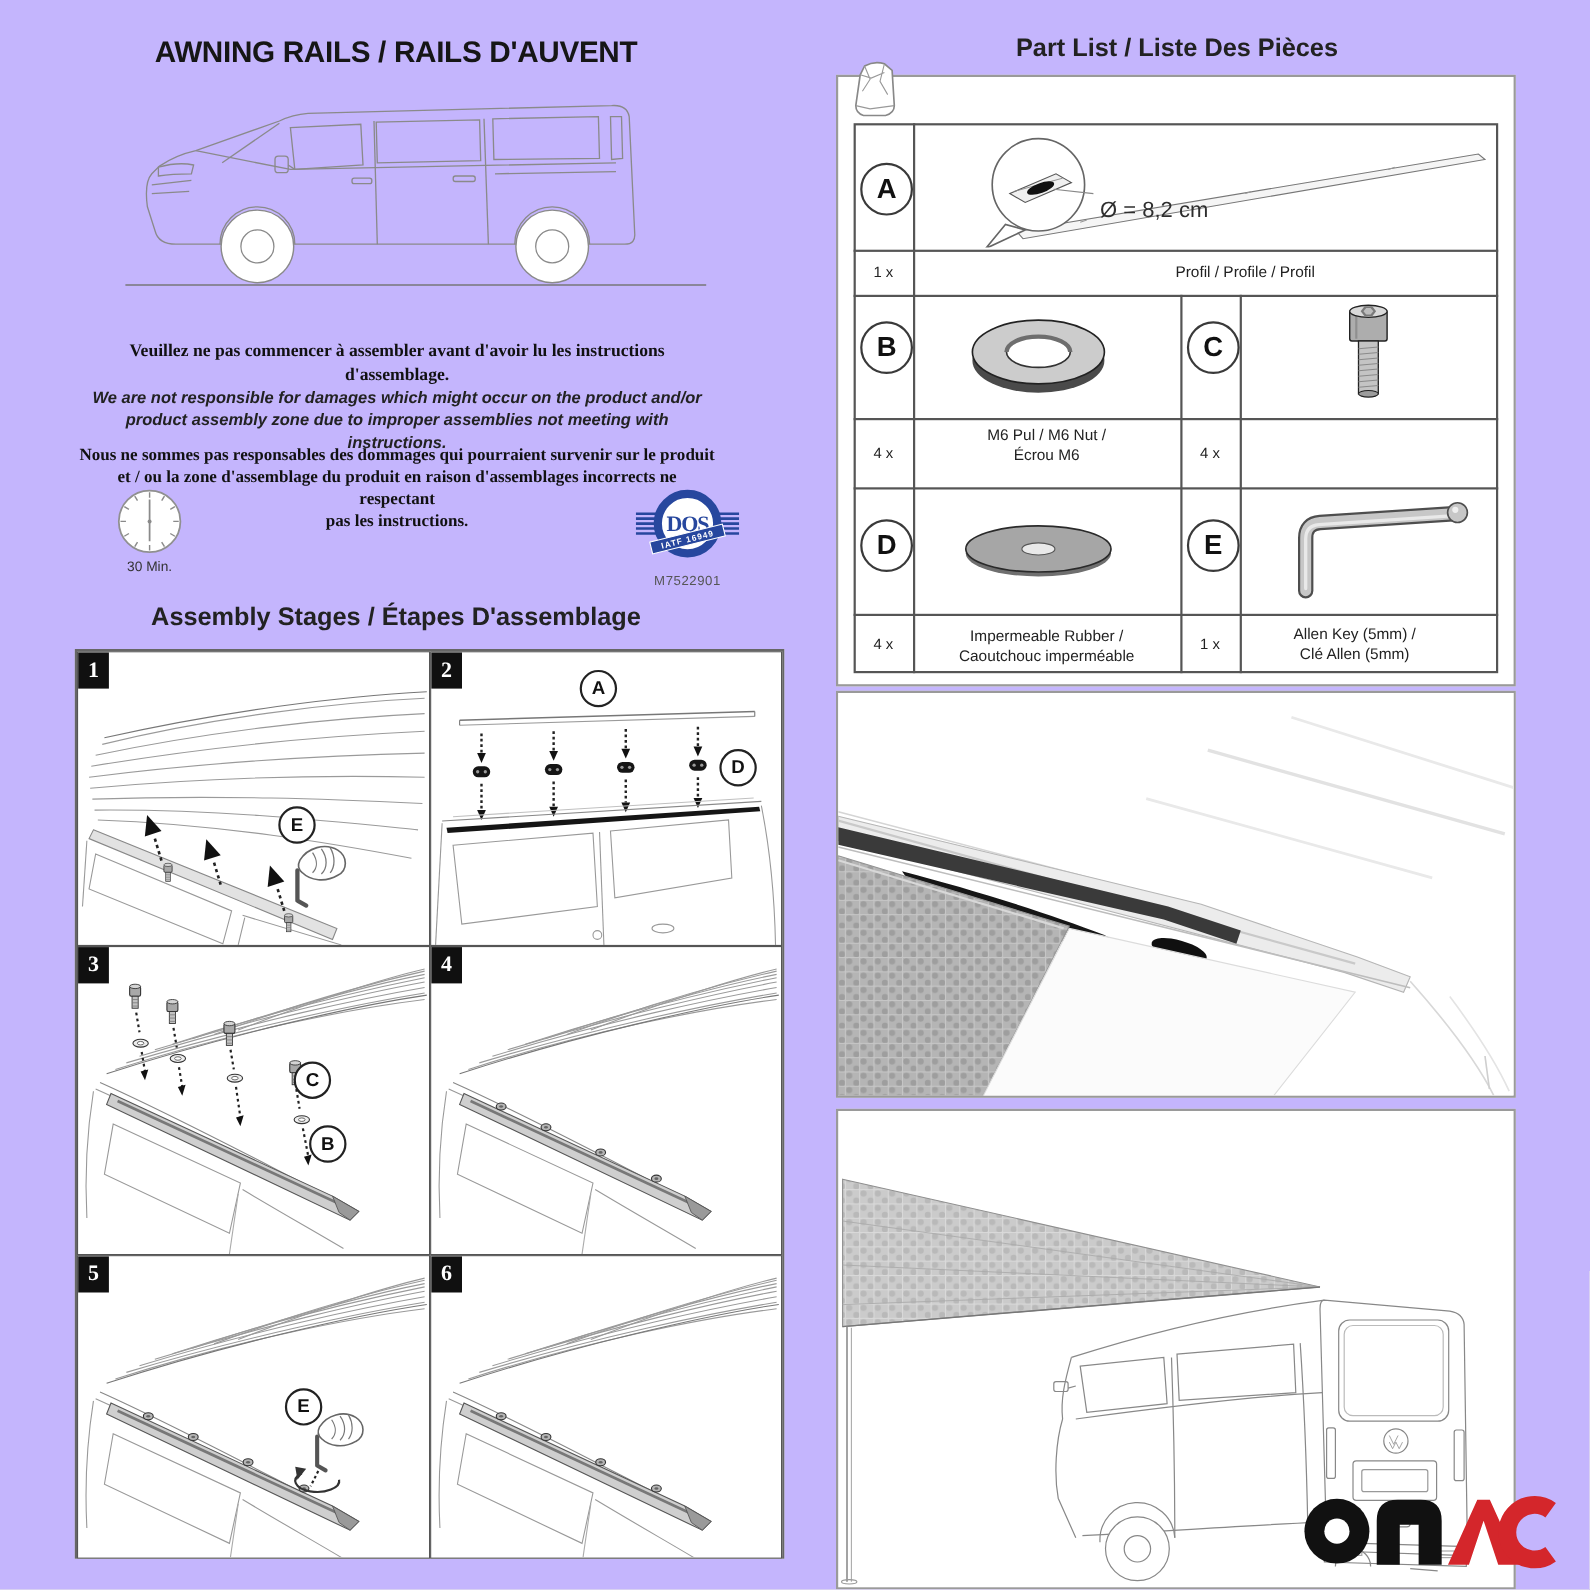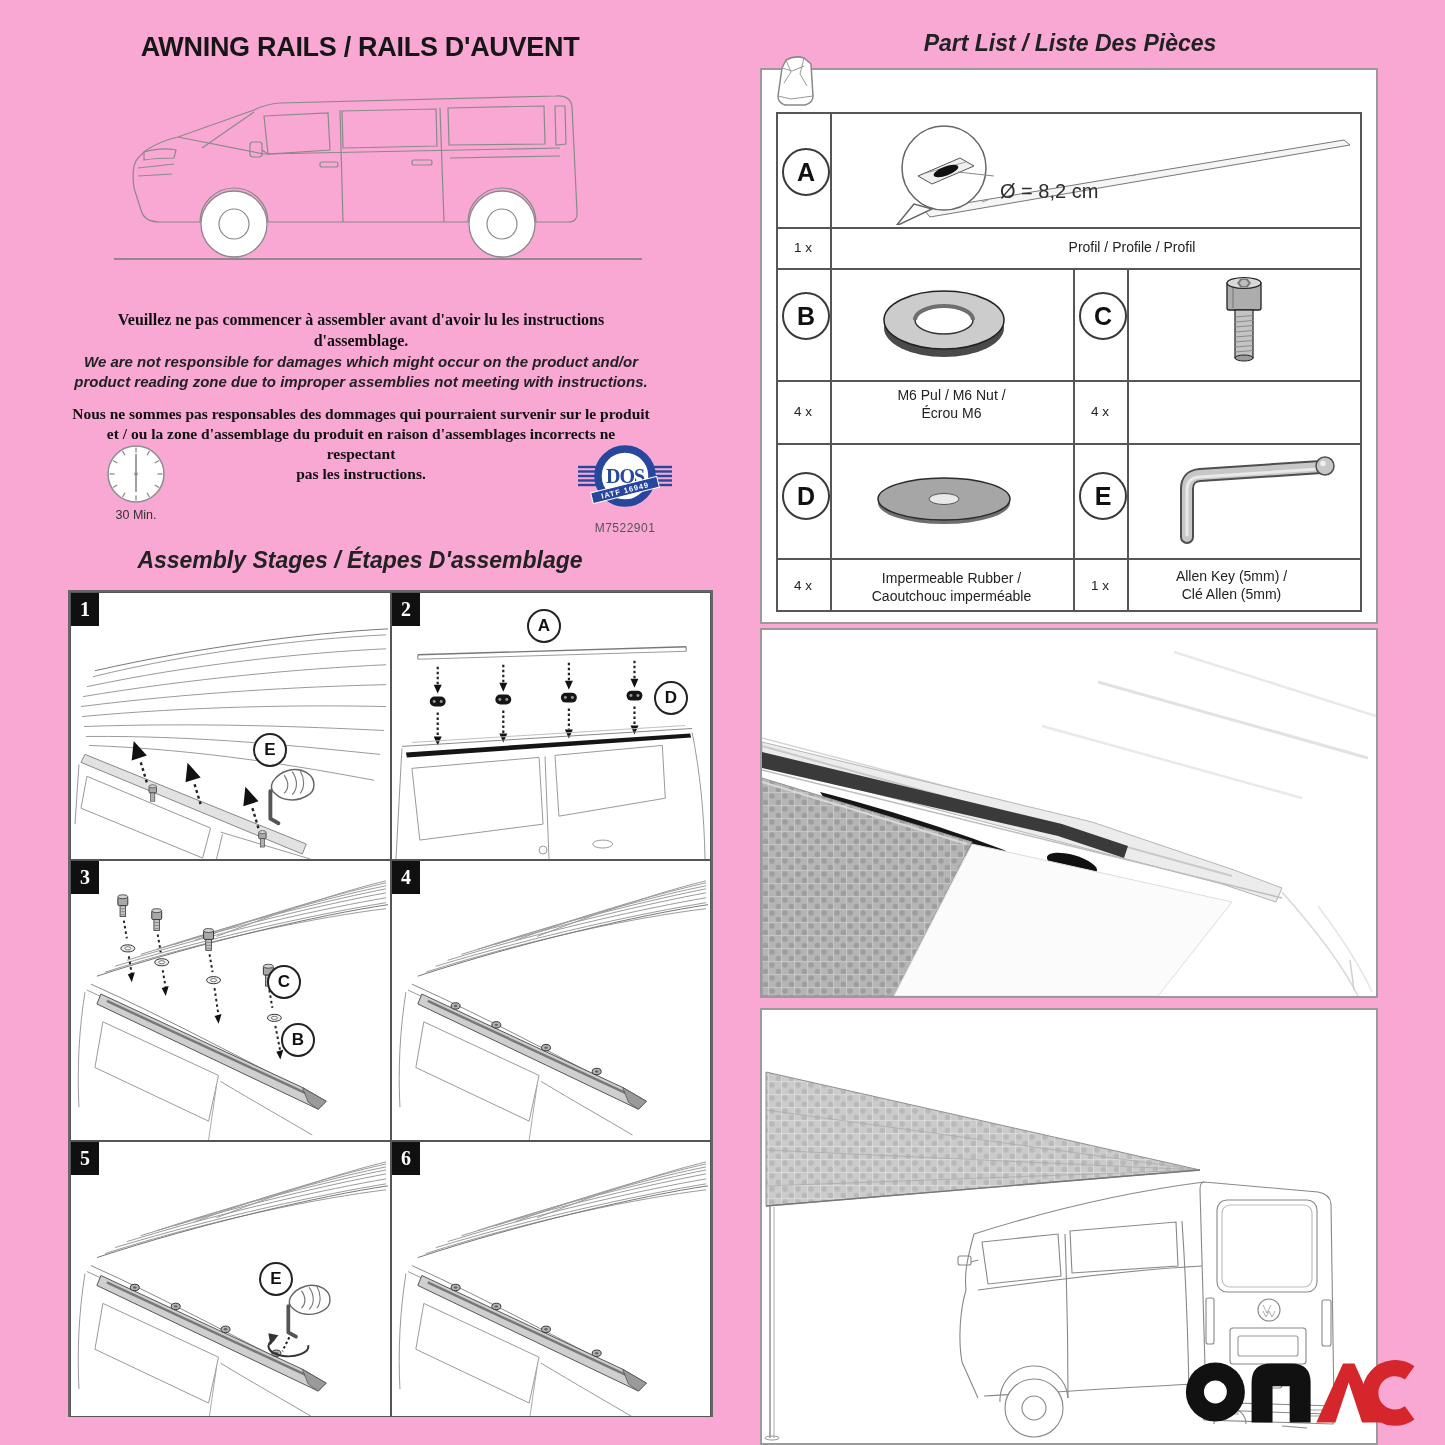--- a/index.html
+++ b/index.html
@@ -1,22 +1,22 @@
 <!DOCTYPE html>
 <html><head>
 <meta charset="utf-8">
 <style>
   html,body{margin:0;padding:0;background:#e8e8e8;}
-  #page{position:relative;width:1445px;height:1445px;background:#f9a8d4;overflow:hidden;
+  #page{position:relative;width:1445px;height:1445px;background:#c4b5fd;overflow:hidden;
         font-family:"Liberation Sans", sans-serif;color:#1a1a1a;}
   .abs{position:absolute;}
   .ctr{display:flex;align-items:center;justify-content:center;text-align:center;}
   .ml{white-space:pre-line;}
   .title-main{font-size:27px;font-weight:bold;letter-spacing:-0.3px;color:#161616;}
-  .h-italic{font-size:23px;font-weight:bold;font-style:italic;color:#222;}
+  .h-italic{font-size:23px;font-weight:bold;color:#222;}
   .warn-en{font-size:15px;font-weight:bold;font-style:italic;color:#222;line-height:1.35;}
   .warn-fr{font-family:"Liberation Serif",serif;font-size:16px;font-weight:bold;color:#111;line-height:1.3;}
   .small-label{font-size:12.5px;color:#333;}
   .code-label{font-size:12px;color:#555;letter-spacing:0.5px;}
   .box-gray{border:2px solid #9a9a9a;background:#fff;box-sizing:border-box;}
   .tbl-frame{border:2px solid #555;box-sizing:border-box;}
   .hline{border-top:2px solid #555;height:0;}
   .vline{border-left:2px solid #555;width:0;}
   .cell{font-size:14px;color:#222;line-height:1.32;}
   .qty{font-size:13.5px;color:#222;border-radius:13px;}
@@ -120,21 +120,21 @@
     </g>
     <circle cx="122" cy="158" r="33" fill="#fff" stroke="#8a8a8a" stroke-width="1.3"></circle>
     <circle cx="122" cy="158" r="15" fill="none" stroke="#8a8a8a" stroke-width="1.2"></circle>
     <circle cx="390" cy="158" r="33" fill="#fff" stroke="#8a8a8a" stroke-width="1.3"></circle>
     <circle cx="390" cy="158" r="15" fill="none" stroke="#8a8a8a" stroke-width="1.2"></circle>
     <line x1="2" y1="193" x2="530" y2="193" stroke="#777" stroke-width="1.4"></line>
   </svg>
 
   <div class="abs warn-fr ctr" style="left:72px;top:310px;width:578px;">Veuillez ne pas commencer à assembler avant d'avoir lu les instructions d'assemblage.</div>
   <div class="abs warn-en ctr ml" style="left:72px;top:352px;width:578px;">We are not responsible for damages which might occur on the product and/or
-product reading zone due to improper assemblies not meeting with instructions.</div>
+product assembly zone due to improper assemblies not meeting with instructions.</div>
   <div class="abs warn-fr ctr ml" style="left:72px;top:404px;width:578px;font-size:15.5px;">Nous ne sommes pas responsables des dommages qui pourraient survenir sur le produit
 et / ou la zone d'assemblage du produit en raison d'assemblages incorrects ne respectant
 pas les instructions.</div>
 
   <svg class="abs" style="left:104px;top:442px;" width="64" height="64" viewBox="0 0 64 64">
     <circle cx="32" cy="32" r="28" fill="#fff" stroke="#909090" stroke-width="1.6"></circle>
     <g stroke="#8a8a8a" stroke-width="1.3">
       <line x1="32" y1="5.5" x2="32" y2="10.5"></line>
         <line x1="32" y1="53.5" x2="32" y2="58.5"></line>
       <line x1="5.5" y1="32" x2="10.5" y2="32"></line>

